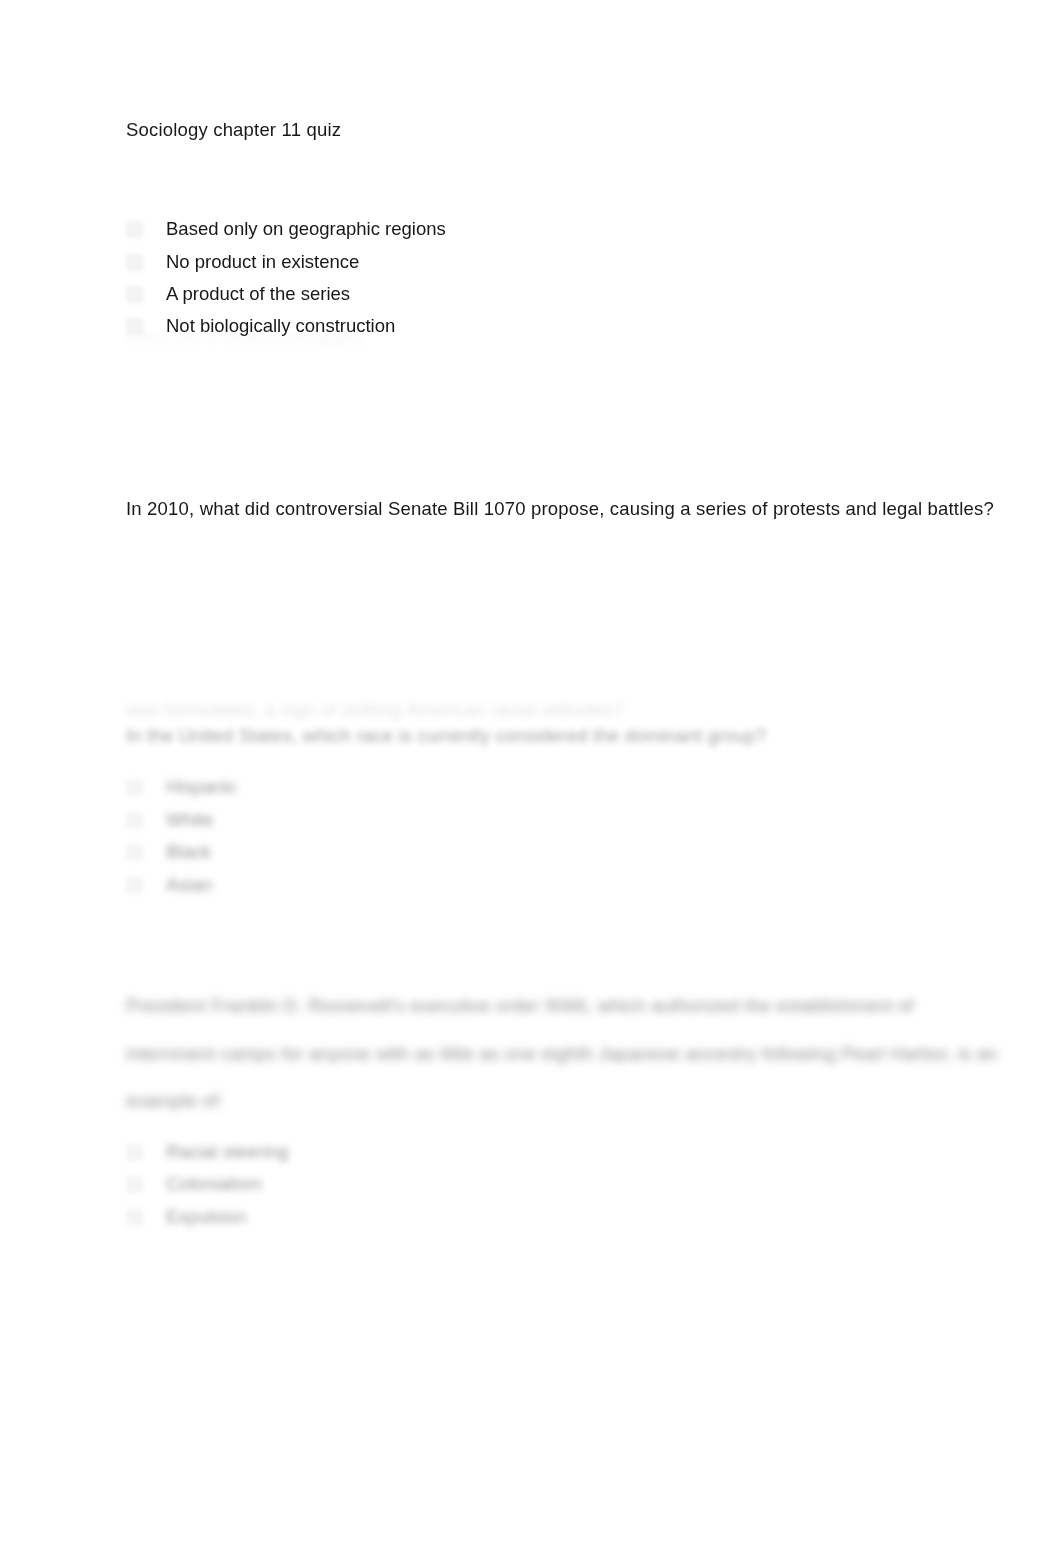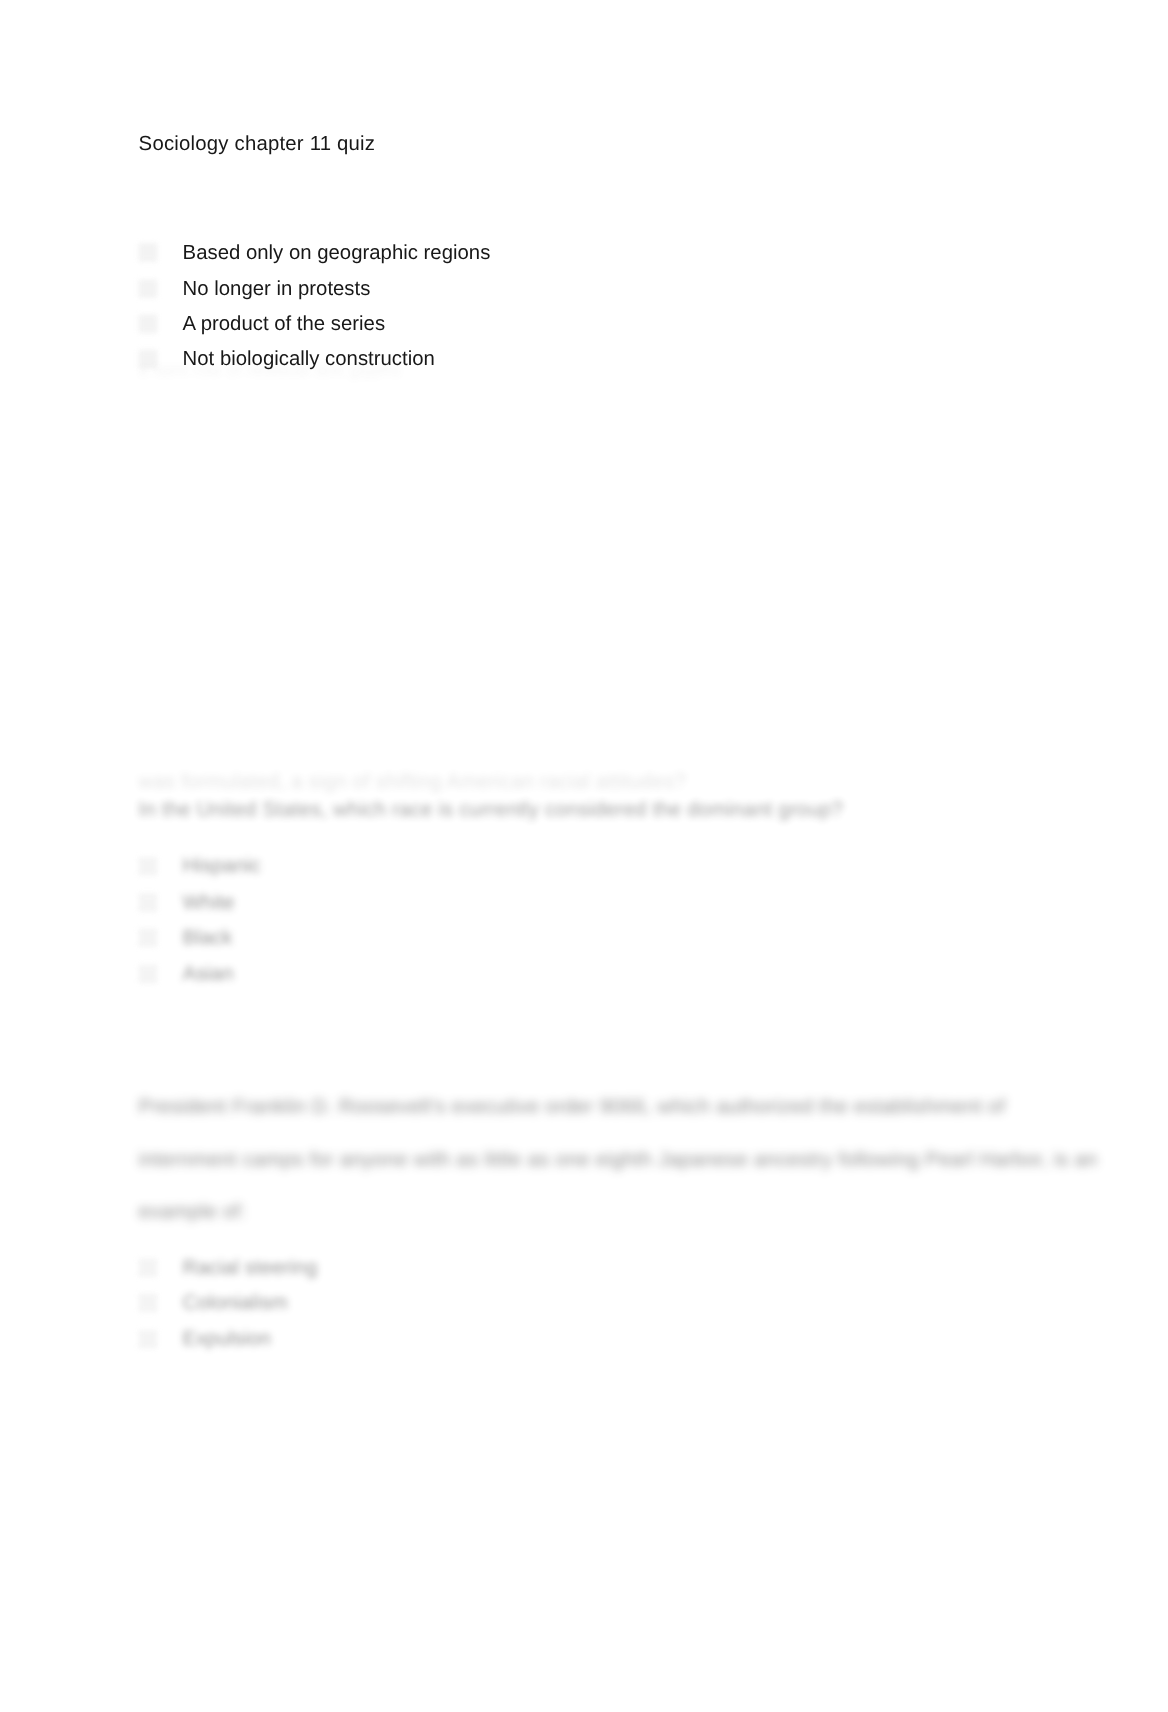--- a/index.html
+++ b/index.html
@@ -106,35 +106,36 @@
   <div class="doc-text doc-title">Sociology chapter 11 quiz</div>
 
 
   <div class="option-row" style="top:217px;">
     <span class="option-marker"></span>
     <span class="option-label">Based only on geographic regions</span>
   </div>
 
   <div class="option-row" style="top:250px;">
     <span class="option-marker"></span>
-    <span class="option-label">No longer in protests</span>
+    <span class="option-label">No product in existence</span>
   </div>
 
   <div class="option-row" style="top:282px;">
     <span class="option-marker"></span>
     <span class="option-label">A product of the series</span>
   </div>
 
   <div class="option-row" style="top:314px;">
     <span class="option-marker"></span>
     <span class="option-label">Not biologically construction</span>
   </div>
 
   <div class="doc-text q-line blur-ghost" style="top:330px; left:126px; font-size:16px;">a faint row of residual text glyphs</div>
 
+  <div class="doc-text question" style="top:500px;">In 2010, what did controversial Senate Bill 1070 propose, causing a series of protests and legal battles?</div>
 
   <div class="doc-text q-line blur-faint" style="top:701px; font-size:18.5px;">was formulated, a sign of shifting American racial attitudes?</div>
 
   <div class="doc-text q-line blur-mid" style="top:727px; font-size:18.5px;">In the United States, which race is currently considered the dominant group?</div>
 
   <div class="option-row is-blurred" style="top:775px;">
     <span class="option-marker"></span>
     <span class="option-label">Hispanic</span>
   </div>
 

